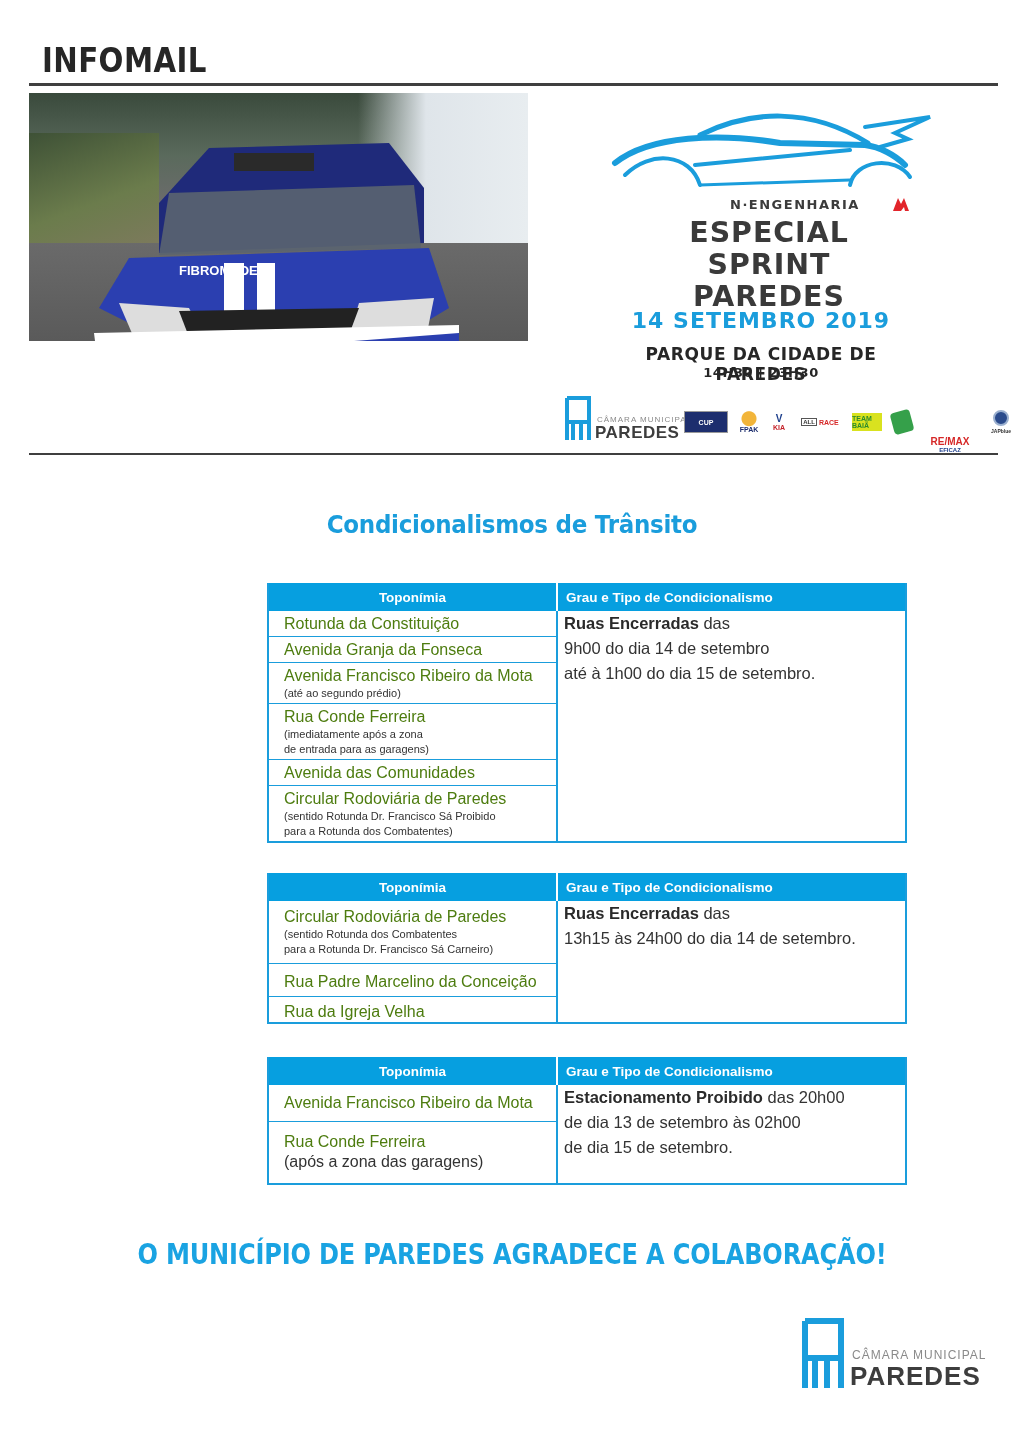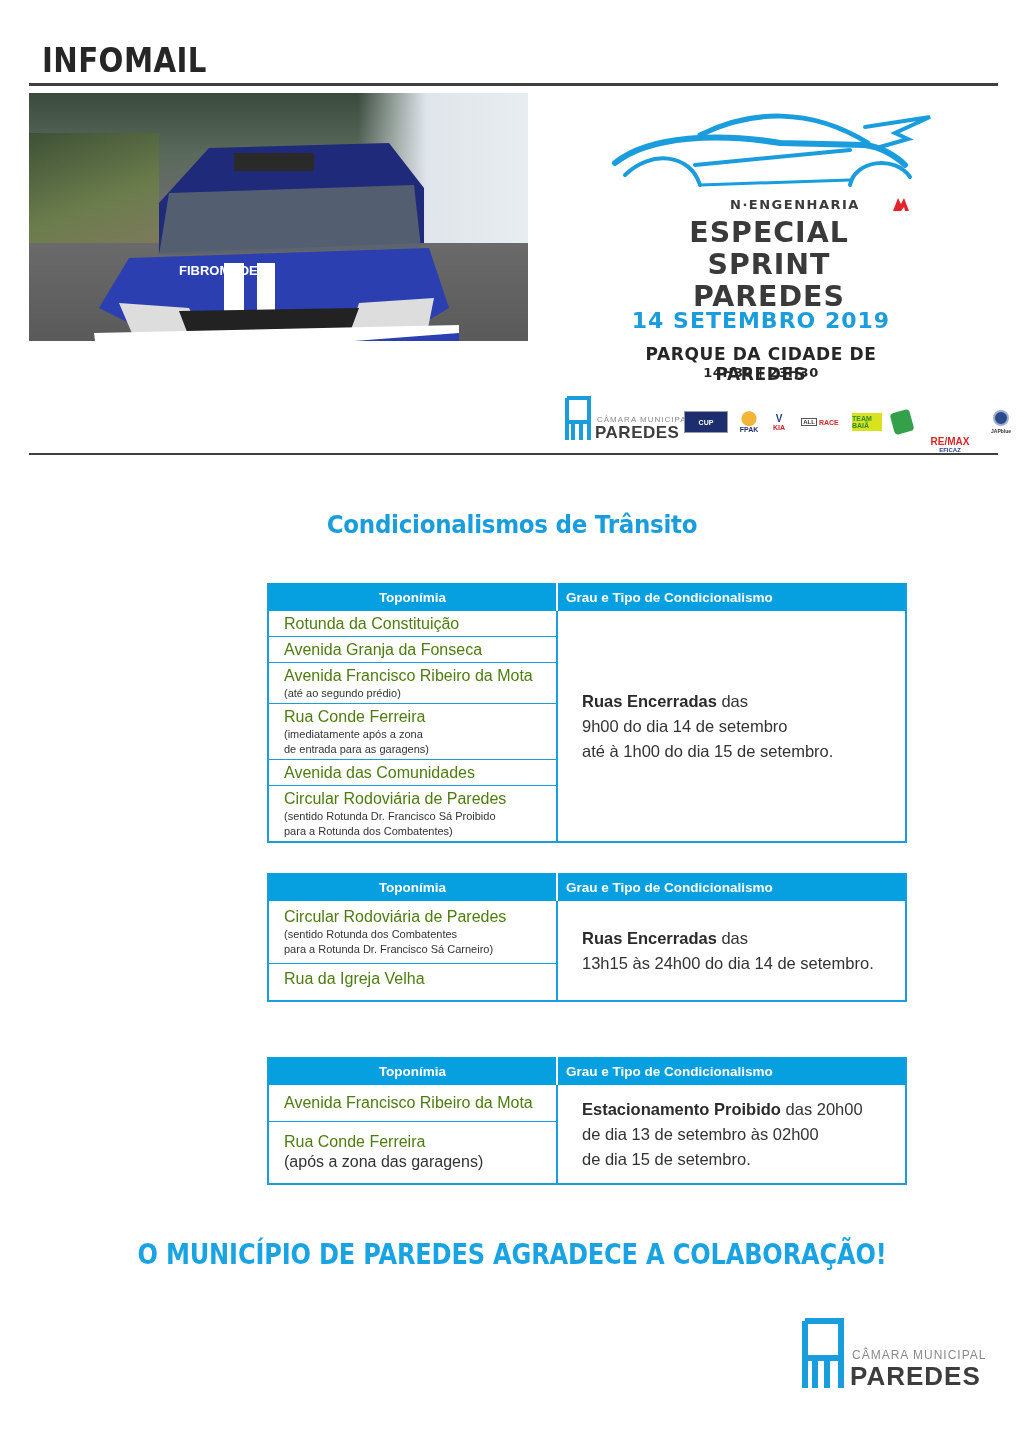--- a/index.html
+++ b/index.html
@@ -94,21 +94,21 @@
   }
 
   
   .tbl { position: absolute; left: 221px; width: 640px; border: 2px solid #1a9ddc; border-top: none; background:#fff;margin-left:46px; }
   .tbl .hdr { display: flex; height: 28px; background: #069fe0; }
   .tbl .hdr div { color: #ffffff; font-weight: bold; font-size: 13.5px; display:flex; align-items:center; }
   .tbl .hdr .h1 { width: 289px; justify-content:center; border-right: 2px solid #ffffff; }
   .tbl .hdr .h2 { flex:1; padding-left: 8px; }
   .tbl .body { display: flex; }
   .tbl .col1 { width: 289px; border-right: 2px solid #1a9ddc; }
-  .tbl .col2 { flex:1; display:flex; align-items:center; padding-left: 24px; }
+  .tbl .col2 { flex:1; display:flex; padding-left: 6px; }
   .tbl .row { border-bottom: 1px solid #1a9ddc; padding: 2px 0 2px 15px; }
   .tbl .row:last-child { border-bottom: none; }
   .tbl .row .main { font-size: 16px; color:#4d7c0f; line-height: 21px; white-space: nowrap; }
   .tbl .row .note { font-size: 11px; color:#333; line-height: 15px; }
   .tbl .desc { font-size: 16.5px; color:#333; line-height: 25px; }
   .tbl .desc b { font-weight: bold; color:#2a2a2a; }
 
   .t1 { top: 583px; }
   .t2 { top: 873px; }
   .t3 { top: 1057px; }
@@ -264,21 +264,24 @@
     <div class="h1">Toponímia</div>
     <div class="h2">Grau e Tipo de Condicionalismo</div>
   </div>
   <div class="body">
     <div class="col1">
       <div class="row" style="padding-top:5px;padding-bottom:6px">
           <div class="main">Circular Rodoviária de Paredes</div>
           <div class="note">(sentido Rotunda dos Combatentes</div>
           <div class="note">para a Rotunda Dr. Francisco Sá Carneiro)</div>
         </div>
-      <div class="row" style="padding-top:4px;padding-bottom:11px">
+      <div class="row" style="padding-top:7px;padding-bottom:4px">
+          <div class="main">Rua Padre Marcelino da Conceição</div>
+        </div>
+      <div class="row" style="padding-top:4px;padding-bottom:0">
           <div class="main">Rua da Igreja Velha</div>
         </div>
     </div>
     <div class="col2">
       <div class="desc">
         <div><b>Ruas Encerradas</b><span> das</span></div>
         <div>13h15 às 24h00 do dia 14 de setembro.</div>
       </div>
     </div>
   </div>

